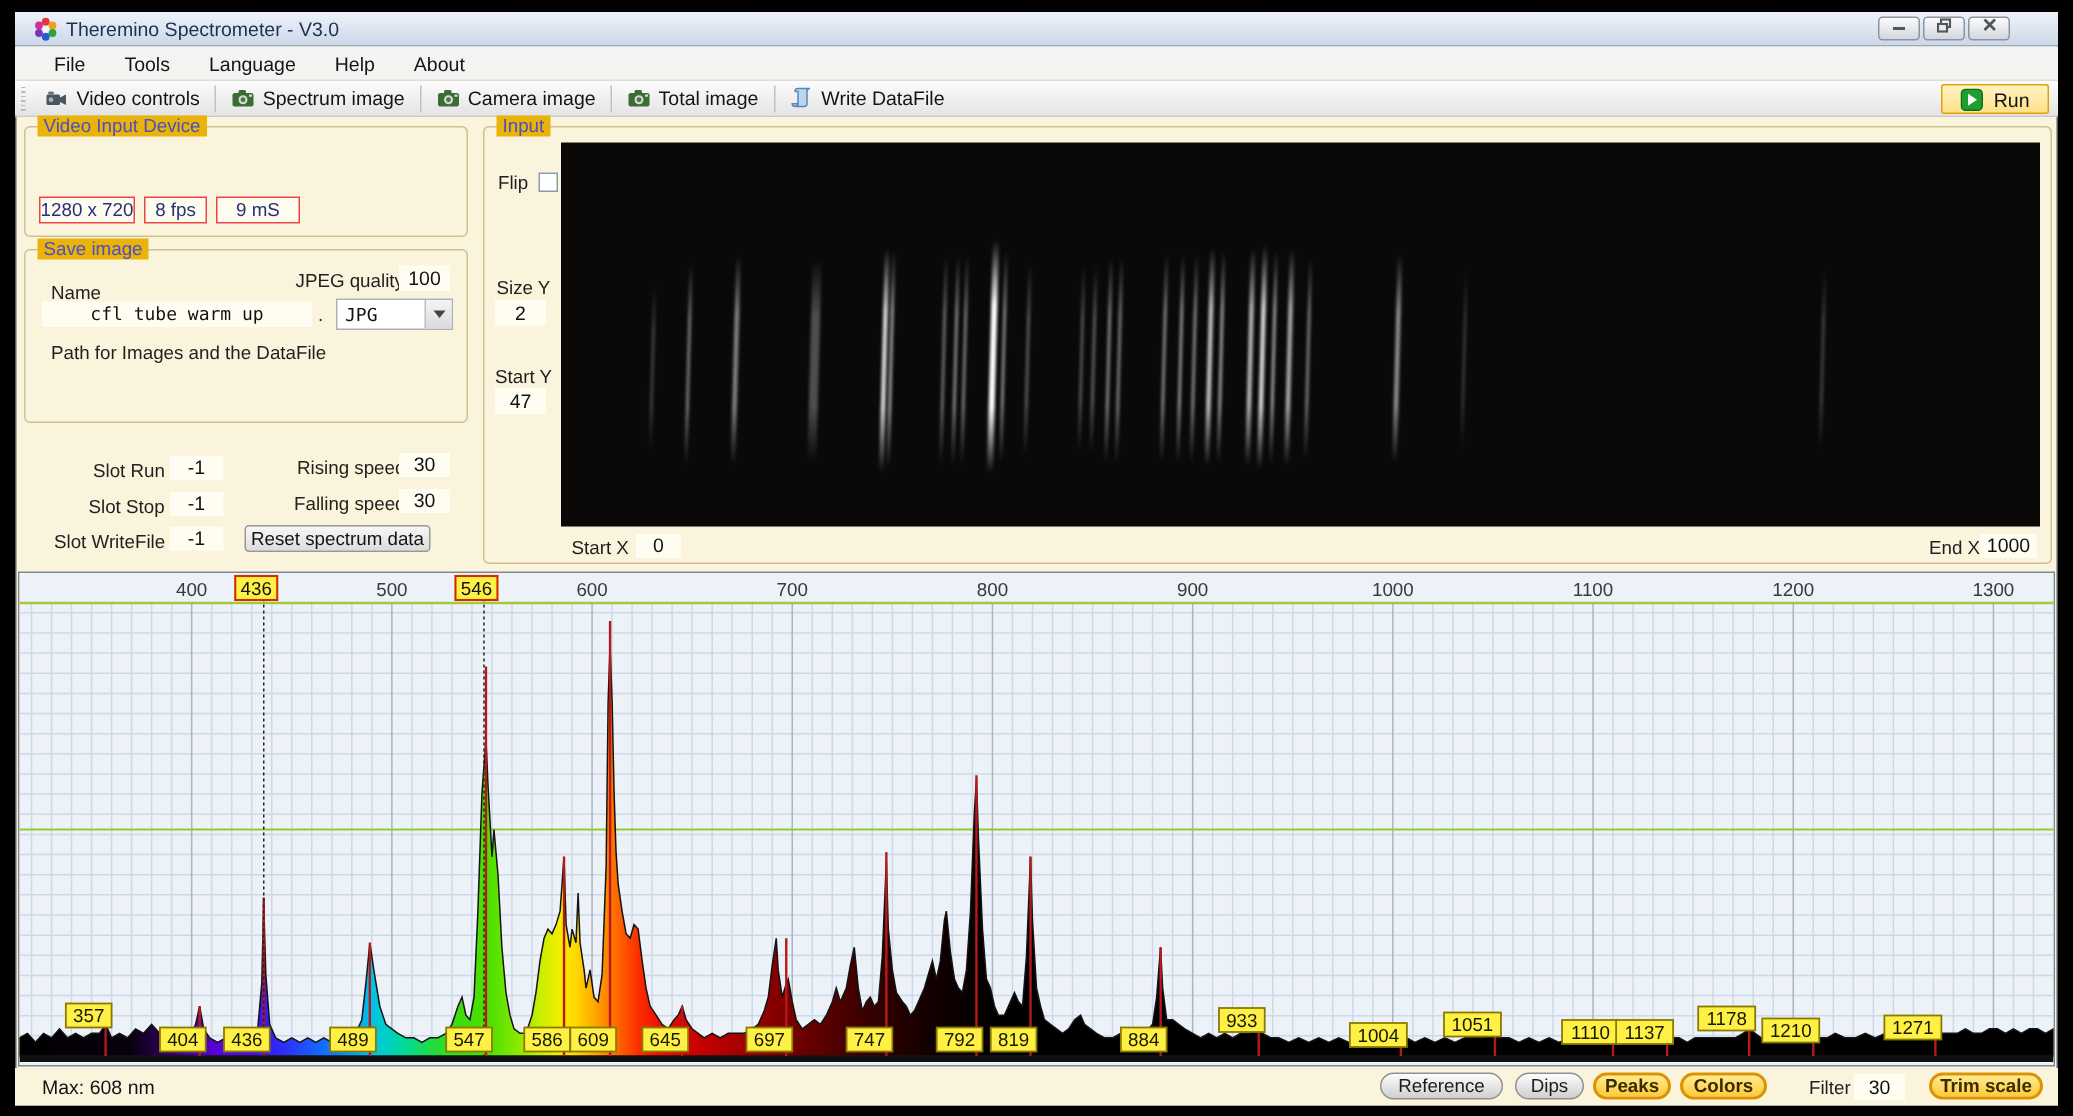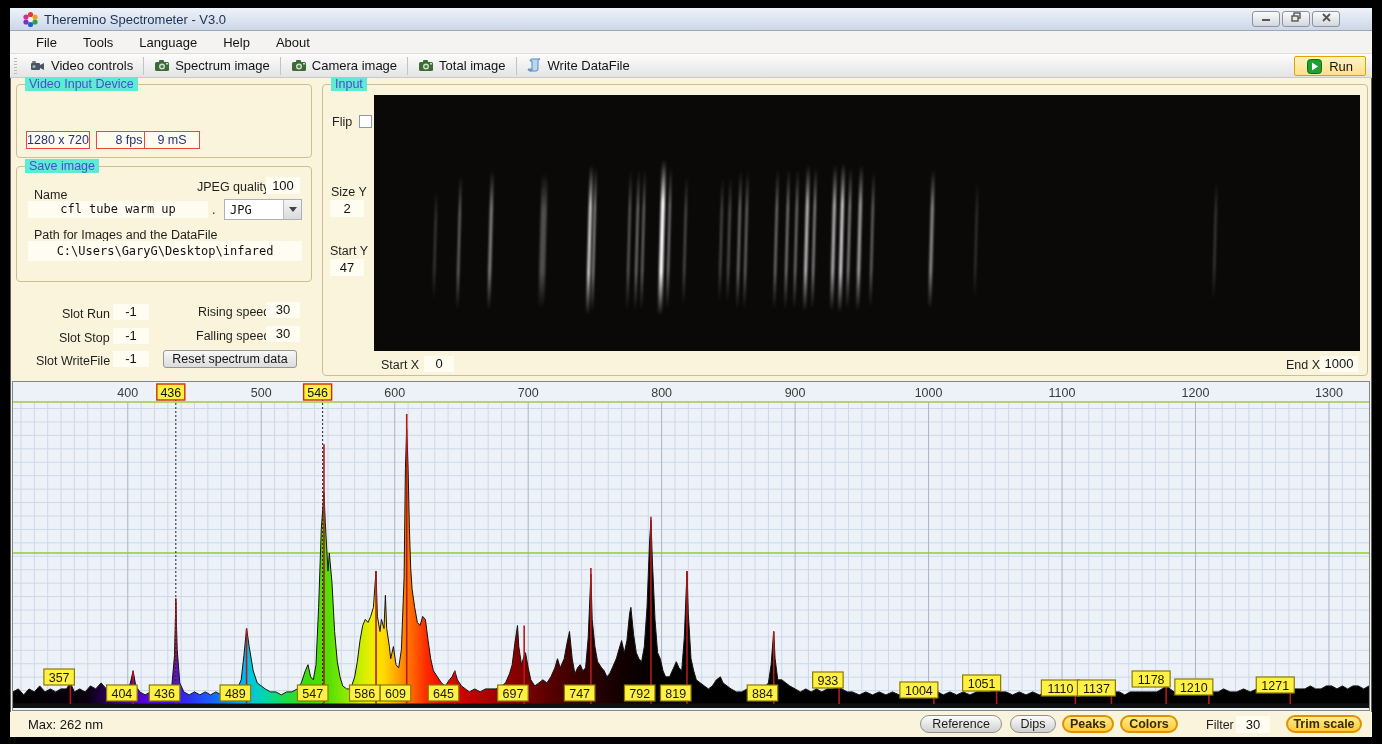--- a/index.html
+++ b/index.html
@@ -19,21 +19,21 @@
   
   #toolbar{position:absolute;left:10px;top:54px;width:1362px;height:24px;background:linear-gradient(#fcfcfc,#e4e4e4);border-bottom:1px solid #c9c9c9;box-sizing:border-box;display:flex;align-items:center;}
   #toolbar .grip{width:3px;height:16px;margin:0 5px 0 4px;background:repeating-linear-gradient(#bbb 0 1px,transparent 1px 3px);}
   .tool-item{display:flex;align-items:center;gap:5px;font-size:13px;color:#141414;padding:0 8px;height:22px;}
   .tool-sep{width:1px;height:18px;background:#c2c2c2;margin:0 2px;}
   .icon16{width:16px;height:16px;display:inline-block;}
   #run-button{position:absolute;right:6px;top:2px;height:20px;display:flex;align-items:center;gap:7px;padding:0 12px;background:linear-gradient(#fff3c2,#ffe08a);border:1px solid #e0a400;border-radius:2px;font-size:13px;color:#141414;box-sizing:border-box;}
 
   
   .group{position:absolute;border:1px solid #cdbf92;border-radius:4px;box-sizing:border-box;}
-  .group .legend{position:absolute;top:-8px;left:8px;background:#5eead4;padding:0 4px;font-size:12.5px;color:#4a4ecb;text-align:center;}
+  .group .legend{position:absolute;top:-8px;left:8px;background:#eab308;padding:0 4px;font-size:12.5px;color:#4a4ecb;text-align:center;}
   .lbl{position:absolute;font-size:12.5px;color:#1f1f1f;white-space:nowrap;}
   .field{position:absolute;background:#fffdf1;box-sizing:border-box;text-align:center;font-size:13px;color:#111;}
   .mono{font-family:"DejaVu Sans Mono",monospace;font-size:12px;}
   .combo{position:absolute;background:#fff;border:1px solid #aeb0b6;box-sizing:border-box;font-size:13px;color:#111;display:flex;align-items:center;}
   .combo .val{flex:1;padding-left:5px;white-space:nowrap;overflow:hidden;}
   .combo .btn{width:17px;align-self:stretch;background:linear-gradient(#f4f4f4,#d9dbe0);border-left:1px solid #bcbec4;display:flex;align-items:center;justify-content:center;}
   .combo .arr{width:0;height:0;border-left:4px solid transparent;border-right:4px solid transparent;border-top:5px solid #444;}
   .infobox{position:absolute;background:#fefbef;border:1px solid #ef4444;box-sizing:border-box;text-align:center;font-size:12.5px;color:#28307c;}
   .pushbtn{position:absolute;background:linear-gradient(#f7f7f7,#dcdcdc);border:1px solid #979797;border-radius:3px;box-sizing:border-box;text-align:center;font-size:12.5px;color:#141414;}
   #flip-checkbox{position:absolute;left:359px;top:115px;width:13px;height:13px;background:#fff;border:1px solid #8a9aad;box-sizing:border-box;}
@@ -148,51 +148,50 @@
           <path d="M5 3.5 L11 7.5 L5 11.5 Z" fill="#fff"></path>
         </svg>
       <span>Run</span>
     </span>
   </div>
 
   <div class="group" style="left:16px;top:84px;width:296px;height:74px">
     <span class="legend">Video Input Device</span>
   </div>
   <div class="infobox" style="left:26px;top:131px;width:64px;height:18px;line-height:17px">1280 x 720</div>
-  <div class="infobox" style="left:96px;top:131px;width:66px;height:18px;line-height:17px">8 fps</div>
+  <div class="infobox" style="left:96px;top:131px;width:42px;height:18px;line-height:17px">8 fps</div>
   <div class="infobox" style="left:144px;top:131px;width:56px;height:18px;line-height:17px">9 mS</div>
 
   <div class="group" style="left:16px;top:166px;width:296px;height:116px">
     <span class="legend">Save image</span>
   </div>
   <span class="lbl" style="left:197px;top:180px">JPEG quality</span>
   <div class="field" style="left:266px;top:177px;width:34px;height:17px;line-height:17px">100</div>
   <span class="lbl" style="left:34px;top:188px">Name</span>
   <div class="field mono" style="left:28px;top:201px;width:180px;height:17px;line-height:17px">cfl tube warm up</div>
   <span class="lbl" style="left:212px;top:203px">.</span>
   <div class="combo" style="left:224px;top:199px;width:78px;height:21px">
     <span class="val mono">JPG</span>
     <span class="btn">
         <span class="arr"></span>
       </span>
   </div>
   <span class="lbl" style="left:34px;top:228px">Path for Images and the DataFile</span>
-  <div class="field mono" style="left:28px;top:241px;width:274px;height:20px;line-height:20px">C:\Users\GaryG\Desktop\infared</div>
 
   <span class="lbl" style="left:62px;top:307px">Slot Run</span>
   <div class="field" style="left:113px;top:304px;width:36px;height:16px;line-height:16px">-1</div>
   <span class="lbl" style="left:59px;top:331px">Slot Stop</span>
   <div class="field" style="left:113px;top:328px;width:36px;height:16px;line-height:16px">-1</div>
   <span class="lbl" style="left:36px;top:354px">Slot WriteFile</span>
   <div class="field" style="left:113px;top:351px;width:36px;height:16px;line-height:16px">-1</div>
   <span class="lbl" style="left:198px;top:305px">Rising speed</span>
   <div class="field" style="left:266px;top:302px;width:34px;height:16px;line-height:16px">30</div>
   <span class="lbl" style="left:196px;top:329px">Falling speed</span>
   <div class="field" style="left:266px;top:326px;width:34px;height:16px;line-height:16px">30</div>
-  <div class="pushbtn" style="left:163px;top:350px;width:134px;height:18px;line-height:17px">Reset spectrum data</div>
+  <div class="pushbtn" style="left:163px;top:350px;width:124px;height:18px;line-height:17px">Reset spectrum data</div>
 
   <div class="group" style="left:322px;top:84px;width:1046px;height:292px">
     <span class="legend">Input</span>
   </div>
   <span class="lbl" style="left:332px;top:115px">Flip</span>
   <div id="flip-checkbox"></div>
   <span class="lbl" style="left:331px;top:185px">Size Y</span>
   <div class="field" style="left:330px;top:200px;width:34px;height:17px;line-height:17px">2</div>
   <span class="lbl" style="left:330px;top:244px">Start Y</span>
   <div class="field" style="left:330px;top:259px;width:34px;height:17px;line-height:17px">47</div>
@@ -477,21 +476,21 @@
         <rect x="1161.8425196850394" y="297" width="38" height="16" fill="#fff046" stroke="#8a7a00" stroke-width="1.2"></rect>
         <text x="1180.8425196850394" y="309.5" text-anchor="middle" font-size="12.5" fill="#1a1a00" font-family="&quot;Liberation Sans&quot;,sans-serif">1210</text>
         <rect x="1243.255905511811" y="295" width="38" height="16" fill="#fff046" stroke="#8a7a00" stroke-width="1.2"></rect>
         <text x="1262.255905511811" y="307.5" text-anchor="middle" font-size="12.5" fill="#1a1a00" font-family="&quot;Liberation Sans&quot;,sans-serif">1271</text>
         <line x1="0" y1="20" x2="1356" y2="20" stroke="#a6c83e" stroke-width="1.6"></line>
         <rect x="0" y="322" width="1356" height="4" fill="#101010"></rect>
       </svg>
   </div>
 
   <div id="statusbar">
-    <span id="status-max">Max: 262 nm</span>
+    <span id="status-max">Max: 608 nm</span>
     <div class="pill off" style="left:910px;width:82px">Reference</div>
     <div class="pill off" style="left:1000px;width:46px">Dips</div>
     <div class="pill on" style="left:1052px;width:52px">Peaks</div>
     <div class="pill on" style="left:1110px;width:58px">Colors</div>
     <span class="lbl" style="left:1196px;top:6px;position:absolute">Filter</span>
     <div class="field" style="left:1226px;top:4px;width:34px;height:17px;line-height:17px">30</div>
     <div class="pill on" style="left:1276px;width:76px">Trim scale</div>
   </div>
 </div>
 

